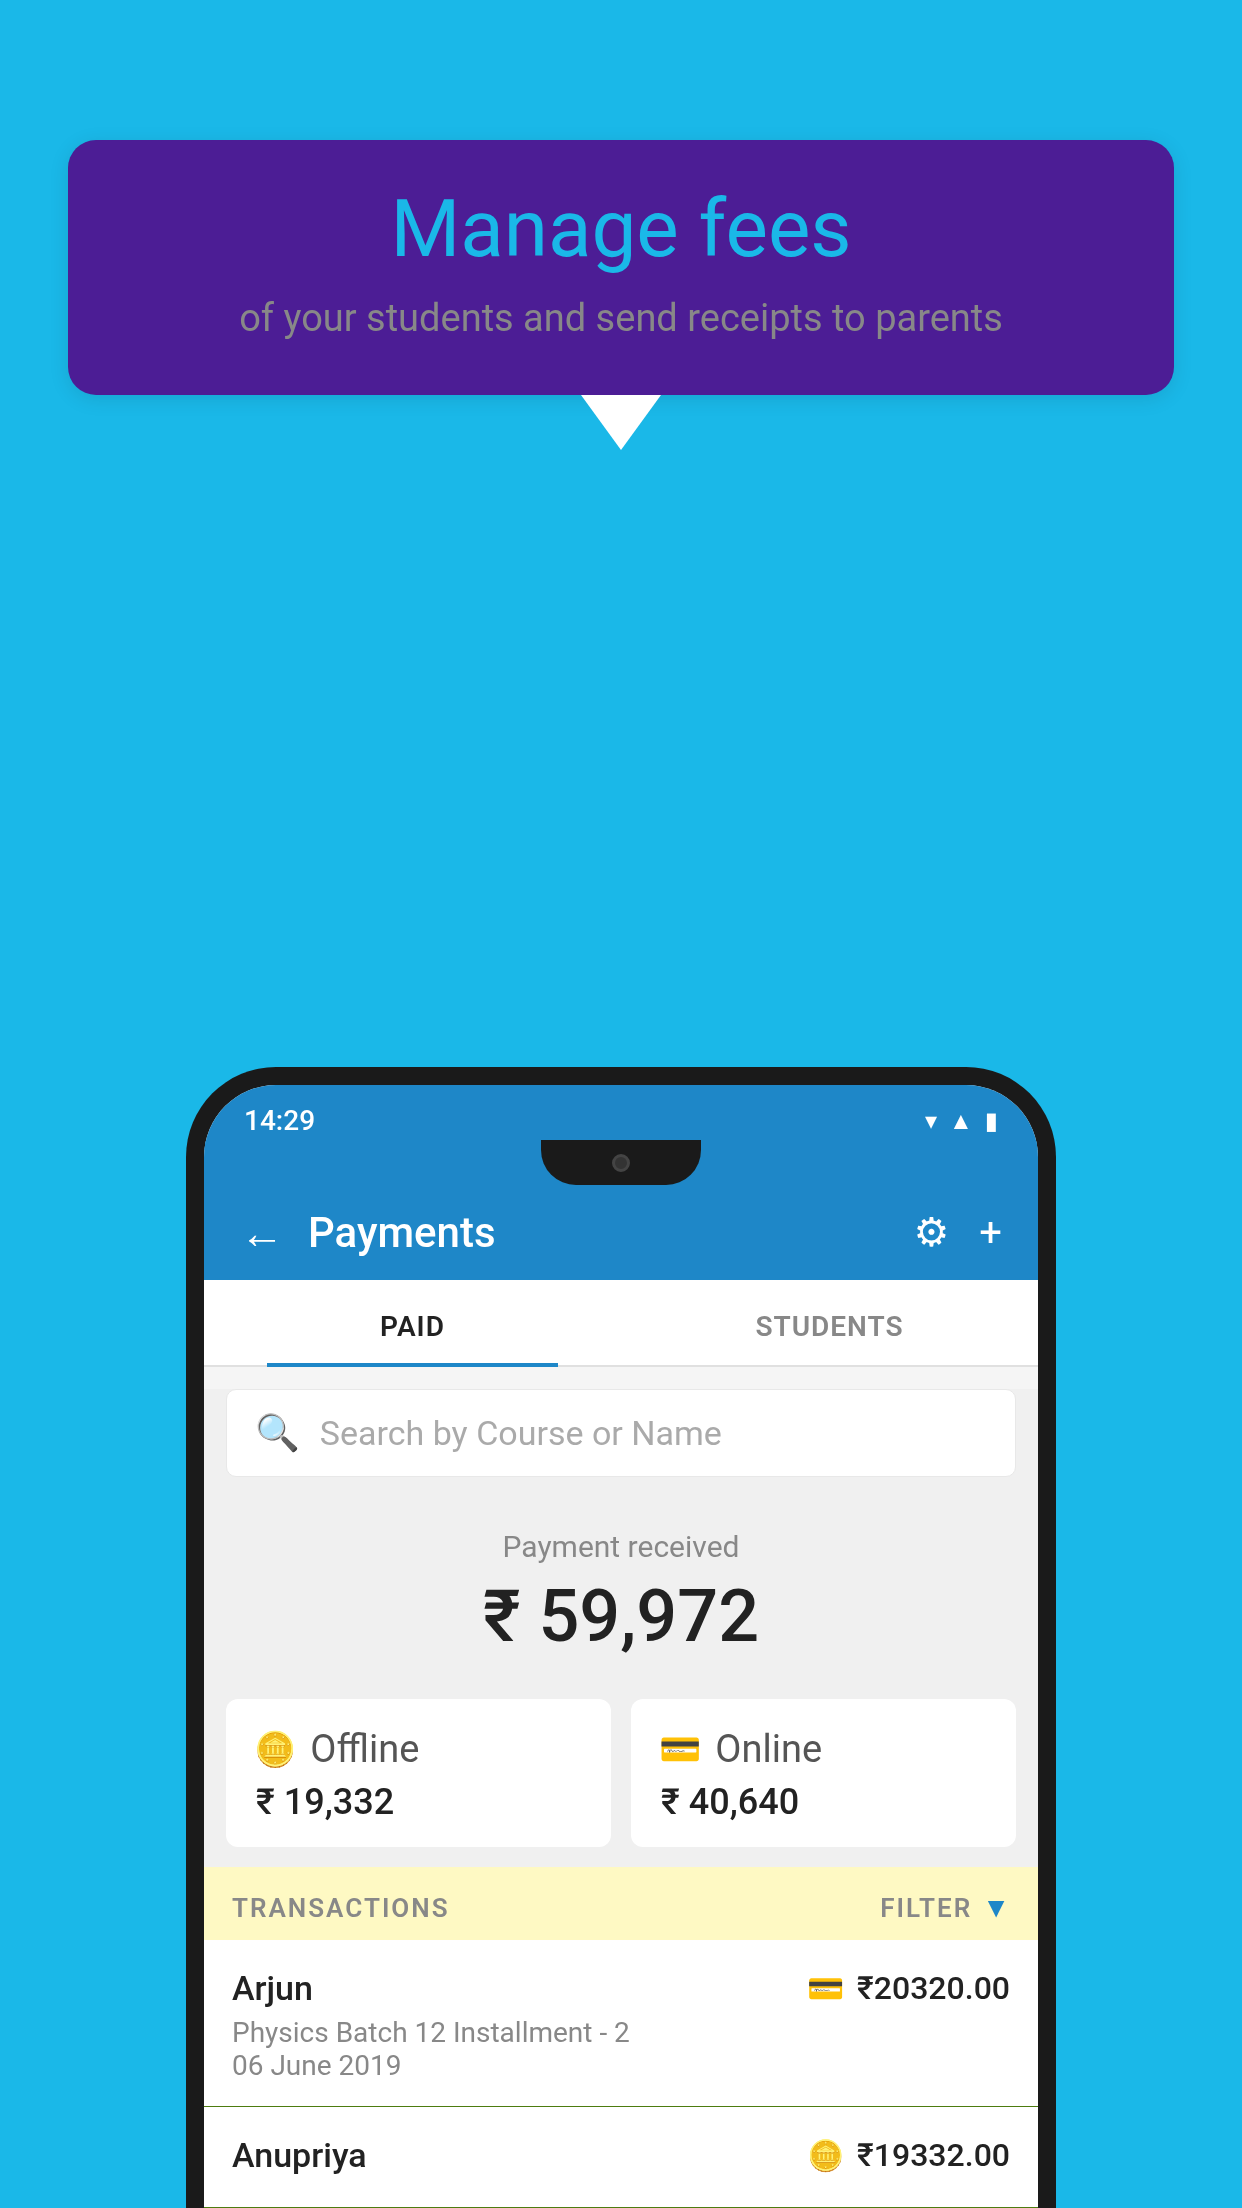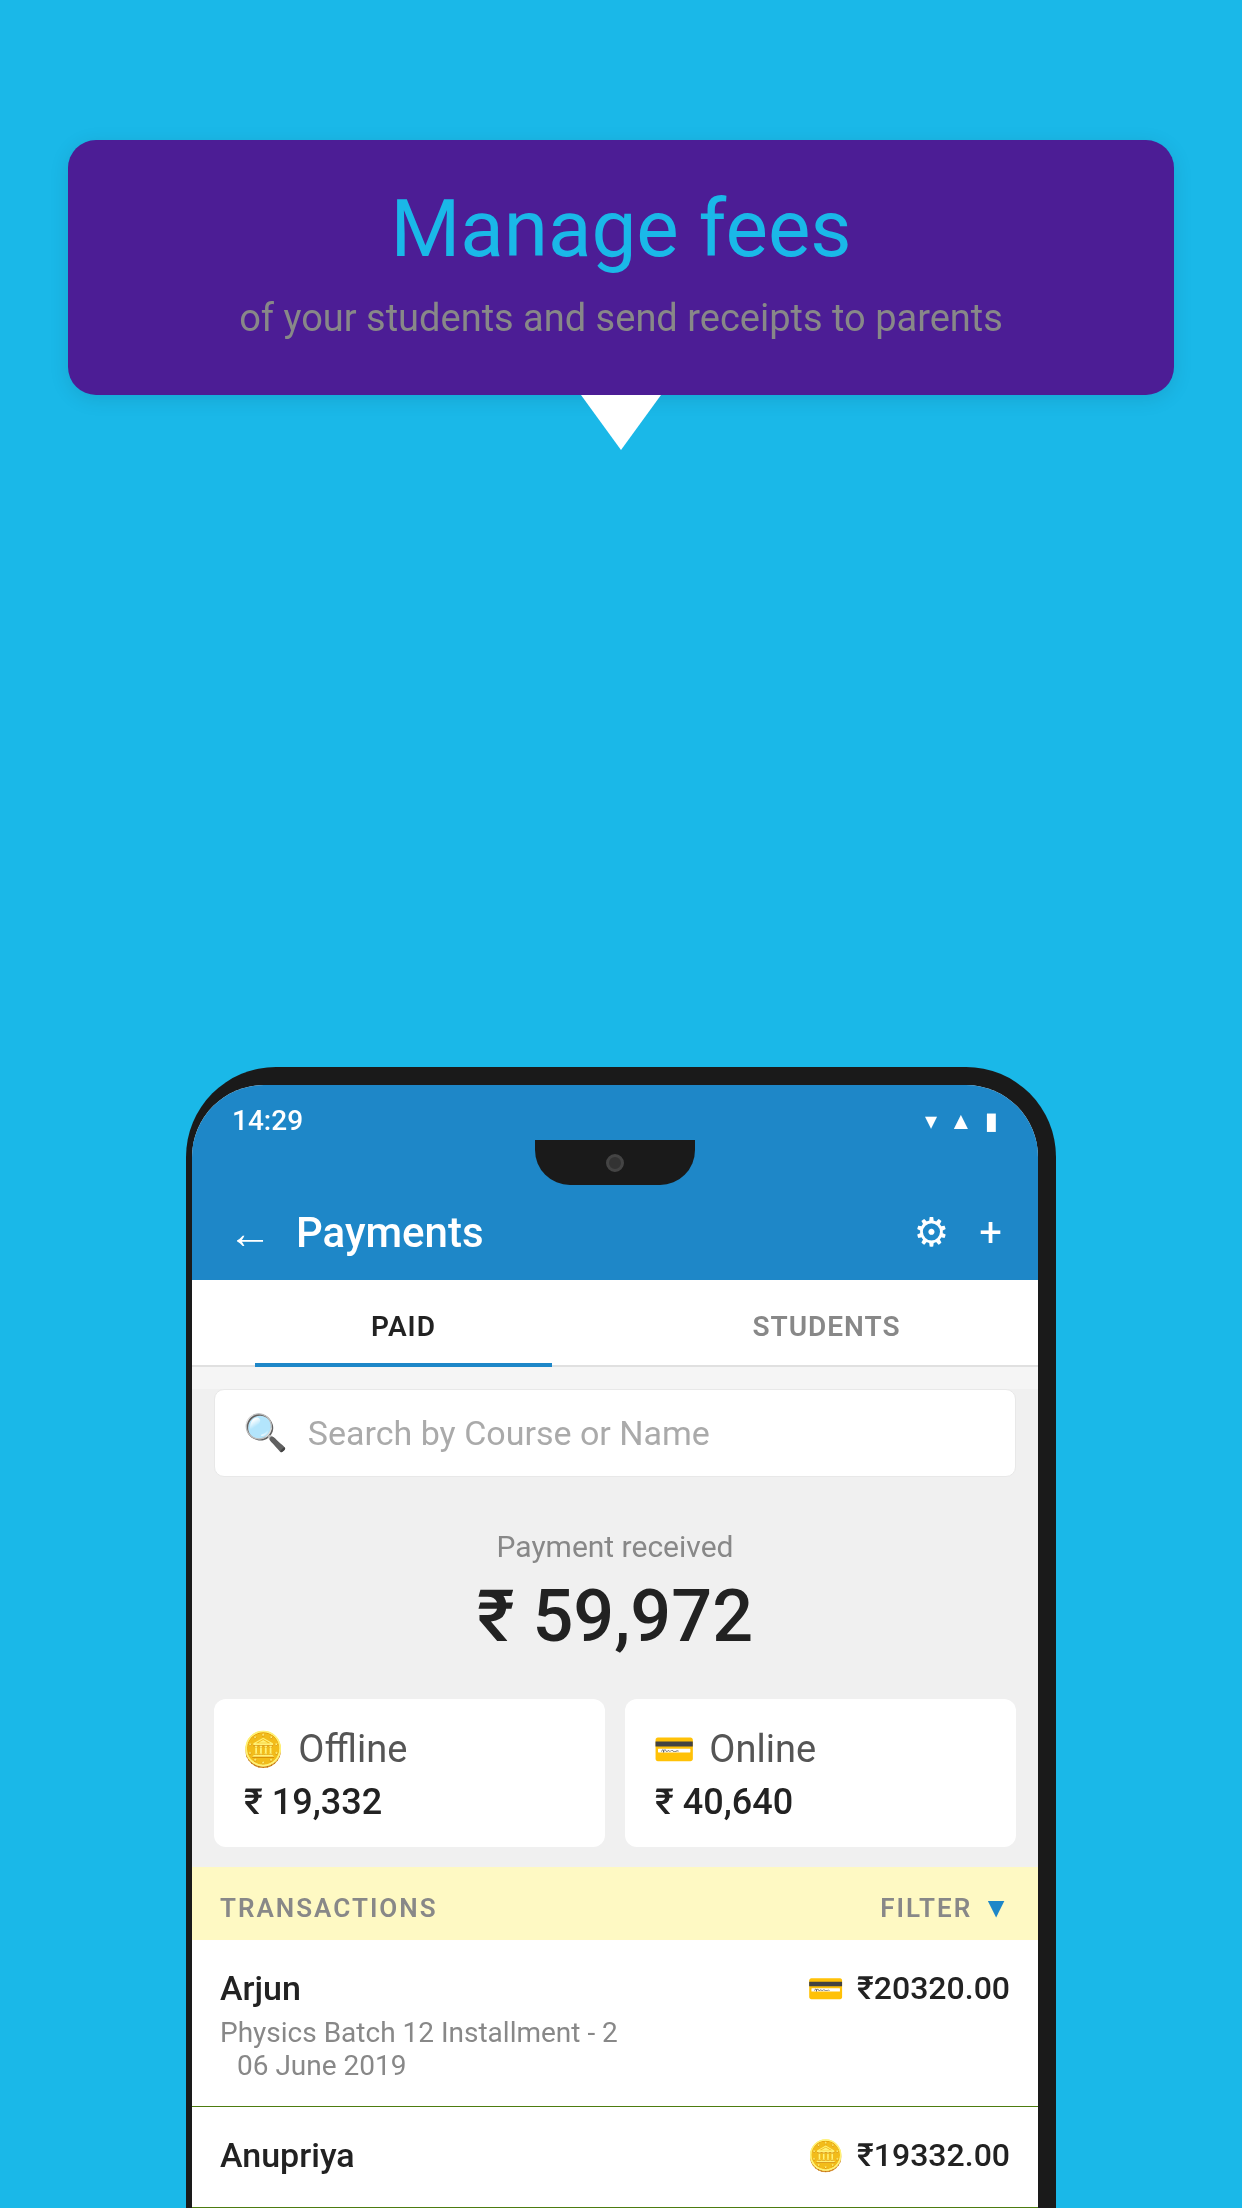--- a/index.html
+++ b/index.html
@@ -55,21 +55,21 @@
     .phone-wrapper {
       position: absolute;
       bottom: 0;
       left: 50%;
       transform: translateX(-50%);
       width: 870px;
     }
     .phone-outer {
       background: #1a1a1a;
       border-radius: 90px 90px 0 0;
-      padding: 18px 18px 0 6px;
+      padding: 18px 18px 0 18px;
       width: 100%;
     }
     .phone-inner {
       background: #f5f5f5;
       border-radius: 72px 72px 0 0;
       overflow: hidden;
     }
 
     
     .status-bar {
@@ -325,21 +325,20 @@
       justify-content: space-between;
       flex-direction: column;
     }
     .transaction-course {
       color: #888;
       font-size: 28px;
     }
     .transaction-date {
       color: #888;
       font-size: 28px;
-      margin-left: 17px;
     }
   </style>
 </head>
 <body>
 
 <div class="speech-bubble-wrapper">
   <div class="speech-bubble">
     <div class="speech-bubble-title">Manage fees</div>
     <div class="speech-bubble-subtitle">of your students and send receipts to parents</div>
   </div>

